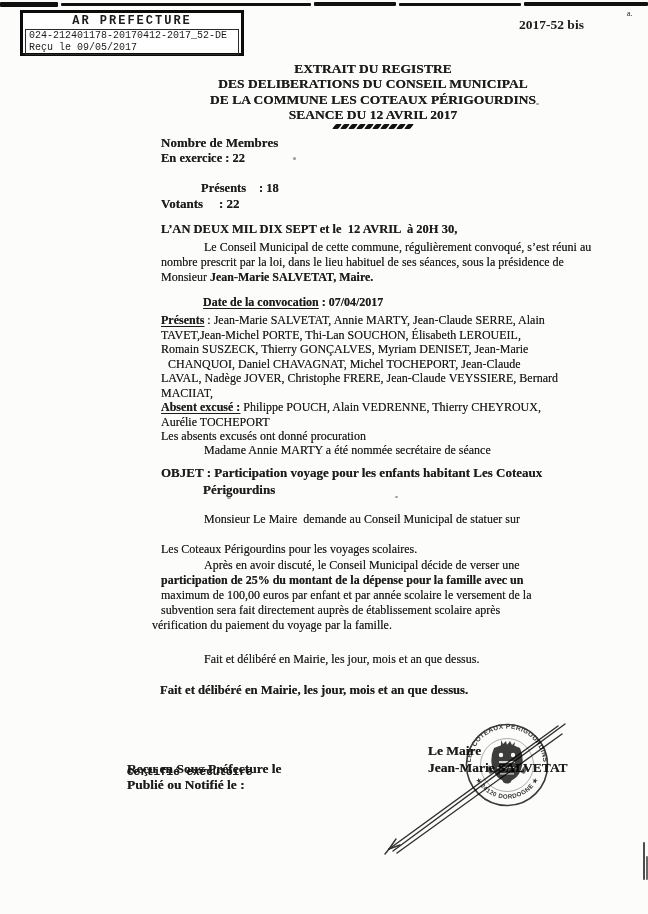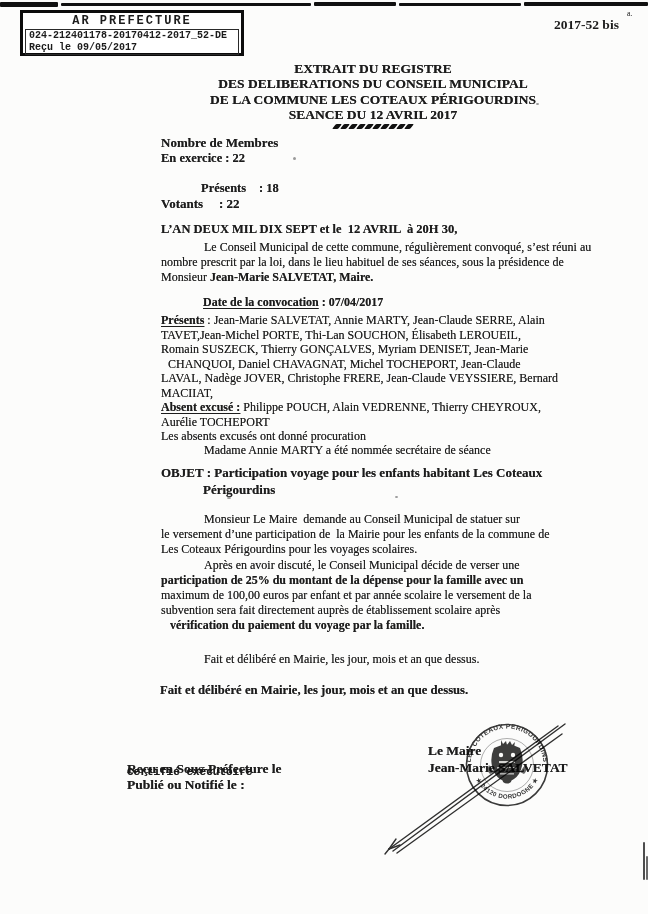--- a/index.html
+++ b/index.html
@@ -13,23 +13,23 @@
   .b{font-weight:bold;}
   .u{text-decoration:underline;text-underline-offset:2px;}
   
   .scanline{position:absolute;background:#101010;border-radius:1px;}
   
   .ar-box{position:absolute;left:20px;top:10px;width:224px;height:46px;
           border:3px solid #0c0c0c;background:#fff;box-sizing:border-box;}
   .ar-title{font-family:"Liberation Mono",monospace;font-weight:bold;font-size:12px;
             text-align:center;letter-spacing:2px;padding-top:1px;}
   .ar-inner{margin:1px 2px 0 2px;border:1px solid #2a2a2a;padding:0 3px;
-            font-family:"Liberation Mono",monospace;font-weight:bold;font-size:10px;
+            font-family:"Liberation Mono",monospace;font-weight:normal;font-size:10px;
             line-height:12px;letter-spacing:0;}
-  .doc-num{position:absolute;left:519px;top:17px;font-weight:bold;font-size:13.5px;margin-left:35px;}
+  .doc-num{position:absolute;left:519px;top:17px;font-weight:bold;font-size:13.5px;}
   
   .title-block{position:absolute;left:150px;top:61px;width:446px;text-align:center;
                font-weight:bold;font-size:13.5px;line-height:15.4px;
                text-shadow:0 0 .5px rgba(10,10,10,.7);}
   .divider{position:absolute;left:150px;top:124px;width:446px;display:flex;
            justify-content:center;gap:2px;}
   .dash{width:6px;height:5px;background:#111;transform:skewX(-38deg);border-radius:1px;}
   .lbl{display:inline-block;width:58px;}
   svg{display:block;}
   .speck{position:absolute;background:#9a9a9a;border-radius:50%;}
@@ -97,28 +97,27 @@
   <div class="line" style="left:161px;top:400px;"><span class="b u">Absent excusé :</span><span> Philippe POUCH, Alain VEDRENNE, Thierry CHEYROUX,</span></div>
   <div class="line" style="left:161px;top:415px;">Aurélie TOCHEPORT</div>
   <div class="line" style="left:161px;top:429px;">Les absents excusés ont donné procuration</div>
 
   <div class="line" style="left:204px;top:443px;">Madame Annie MARTY a été nommée secrétaire de séance</div>
 
   <div class="line b" style="left:161px;top:465px;font-size:13px;">OBJET : Participation voyage pour les enfants habitant Les Coteaux</div>
   <div class="line b" style="left:203px;top:482px;font-size:13px;">Périgourdins</div>
 
   <div class="line" style="left:204px;top:512px;">Monsieur Le Maire  demande au Conseil Municipal de statuer sur</div>
-  <div class="line" style="left:161px;top:527px;">le versement d’une participation de  la Mairie pour les enfants de la commune de</div>
   <div class="line" style="left:161px;top:542px;">Les Coteaux Périgourdins pour les voyages scolaires.</div>
 
   <div class="line" style="left:204px;top:558px;">Après en avoir discuté, le Conseil Municipal décide de verser une</div>
   <div class="line" style="left:161px;top:573px;font-weight:bold;">participation de 25% du montant de la dépense pour la famille avec un</div>
   <div class="line" style="left:161px;top:588px;">maximum de 100,00 euros par enfant et par année scolaire le versement de la</div>
   <div class="line" style="left:161px;top:603px;">subvention sera fait directement auprès de établissement scolaire après</div>
-  <div class="line" style="left:170px;top:618px;font-weight:bold;">vérification du paiement du voyage par la famille.</div>
+  <div class="line" style="left:152px;top:618px;">vérification du paiement du voyage par la famille.</div>
 
   <div class="line" style="left:204px;top:652px;">Fait et délibéré en Mairie, les jour, mois et an que dessus.</div>
   <div class="line b" style="left:160px;top:683px;font-size:12.7px;">Fait et délibéré en Mairie, les jour, mois et an que dessus.</div>
 
   <div class="line b" style="left:127px;top:765px;font-size:11px;font-family:Liberation Mono, monospace;">Certifié exécutoire</div>
   <div class="line b" style="left:127px;top:761px;font-size:13.5px;">Reçu en Sous-Préfecture le</div>
   <div class="line b" style="left:127px;top:777px;font-size:13.5px;">Publié ou Notifié le :</div>
 
   <div class="line b" style="left:428px;top:743px;font-size:13.5px;">Le Maire</div>
   <div class="line b" style="left:428px;top:760px;font-size:13.5px;">Jean-Marie SALVETAT</div>

